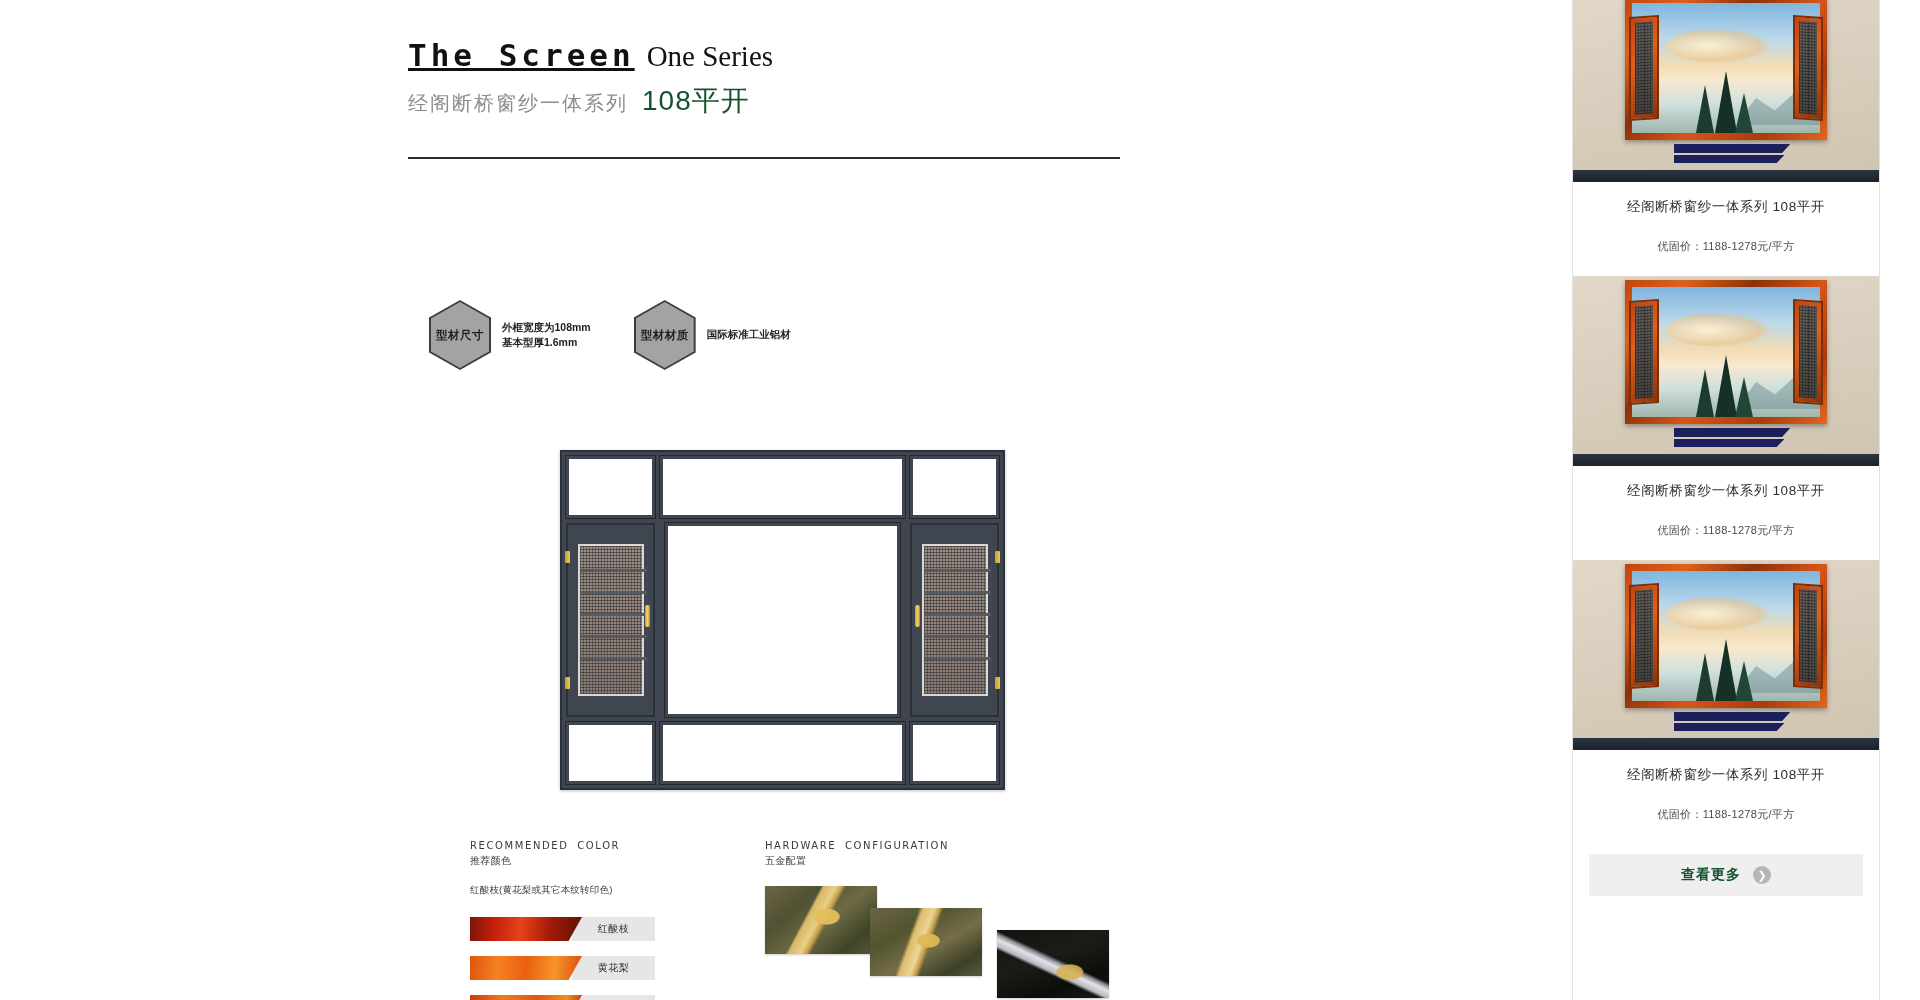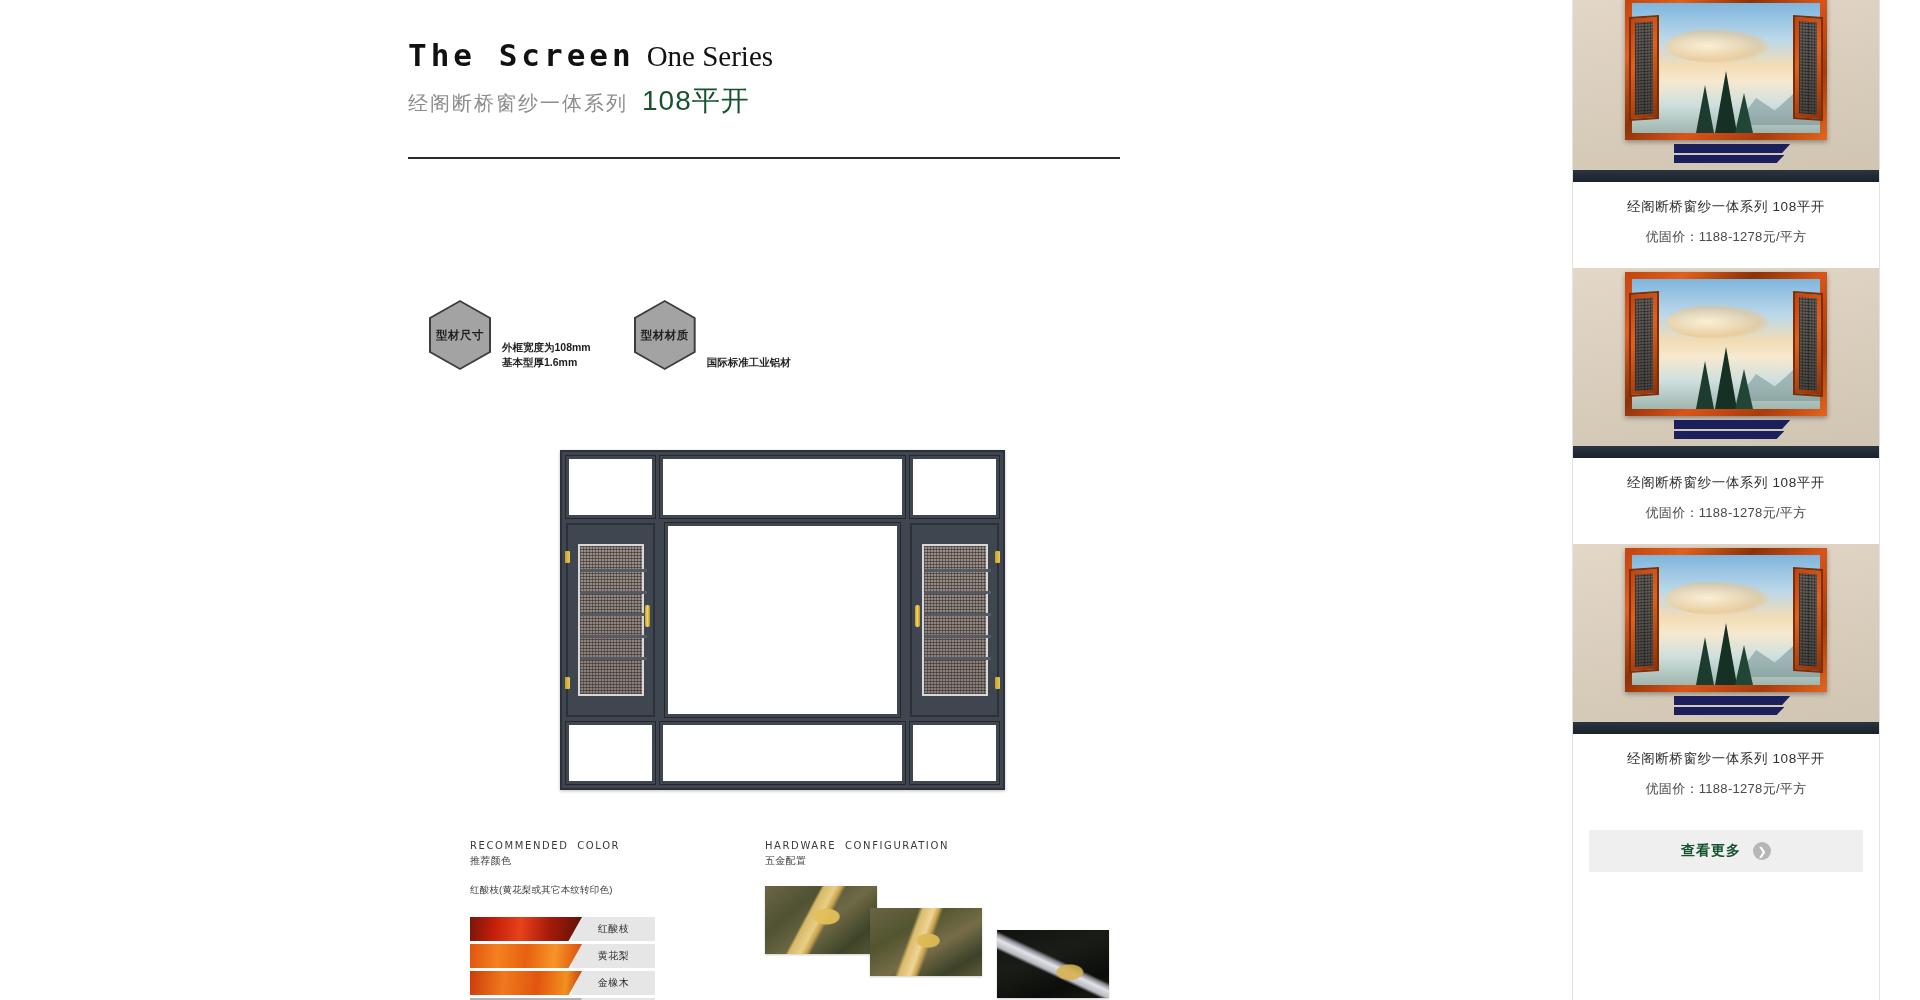--- a/index.html
+++ b/index.html
@@ -17,20 +17,21 @@
     width: 1245px; height: 1000px;
     background: #fff;
   }
 
   .title-block { position: absolute; left: 408px; top: 40px; width: 760px; }
   .title-en { white-space: nowrap; line-height: 1; }
   .title-en .t-screen {
     font-family: "DejaVu Sans Mono", monospace;
     font-size: 31px; font-weight: 700; color: #111;
     letter-spacing: 4px;
+    text-decoration: underline;
   }
   .title-en .t-series {
     font-family: "Liberation Serif", "DejaVu Serif", serif;
     font-size: 29px; color: #111; letter-spacing: 0px; margin-left: 12px;
   }
   .title-cn { margin-top: 16px; white-space: nowrap; line-height: 1; }
   .title-cn .cn-gray { font-size: 20px; color: #8d8d8d; letter-spacing: 2px; }
   .title-cn .cn-dark { font-size: 28px; color: #14532d; margin-left: 14px; letter-spacing: 1px; }
   .title-rule {
     position: absolute; left: 408px; top: 157px;
@@ -40,21 +41,21 @@
   .attr-head { position: absolute; left: 440px; top: 200px; }
   .attr-head .ah-cn { font-size: 15px; color: #2b2b2b; letter-spacing: 1px; }
   .attr-head .ah-en {
     margin-top: 11px; font-size: 15px; color: #2b2b2b;
     letter-spacing: 2.2px; word-spacing: 5px;
     font-family: "DejaVu Sans", sans-serif;
   }
 
   
   .badges { position: absolute; left: 420px; top: 300px; display: flex; align-items: center; }
-  .badge-group { display: flex; align-items: flex-end; padding-left: 9px; }
+  .badge-group { display: flex; align-items: center; padding-left: 9px; }
   .hexa {
     position: relative; width: 62px; height: 70px;
     display: flex; align-items: center; justify-content: center;
     background: #a3a3a3;
     clip-path: polygon(50% 0%, 100% 25%, 100% 75%, 50% 100%, 0% 75%, 0% 25%);
   }
   .hexa::before {
     content: ""; position: absolute; inset: 0;
     background: #3d3d3d;
     clip-path: polygon(50% 0%, 100% 25%, 100% 75%, 50% 100%, 0% 75%, 0% 25%);
@@ -136,21 +137,21 @@
   .sec-color { position: absolute; left: 470px; top: 840px; }
   .sec-hw { position: absolute; left: 765px; top: 840px; }
   .sec-en {
     font-size: 10px; color: #3a3a3a; letter-spacing: 1.6px;
     word-spacing: 4px; font-family: "DejaVu Sans", sans-serif;
   }
   .sec-cn { font-size: 10px; color: #3a3a3a; margin-top: 3px; letter-spacing: .3px; }
   .sec-cn2 { font-size: 9.5px; color: #3a3a3a; margin-top: 16px; letter-spacing: .2px; }
 
   .swatches { margin-top: 20px; width: 185px; }
-  .sw-row { display: flex; height: 24px; margin-bottom: 3px; }
+  .sw-row { display: flex; height: 24px; margin-bottom: 15px; }
   .sw-chip {
     width: 112px; height: 24px;
     clip-path: polygon(0 0, 100% 0, 88% 100%, 0% 100%);
   }
   .sw-chip.c1 { background: linear-gradient(95deg,#7a1608 0%,#c41f0a 22%,#e8421a 45%,#a61b09 70%,#5d1205 100%); }
   .sw-chip.c2 { background: linear-gradient(95deg,#e0540f 0%,#f58120 25%,#e8600f 50%,#f79428 75%,#d94d0c 100%); }
   .sw-chip.c3 { background: linear-gradient(95deg,#cf3b0b 0%,#ef7a1c 30%,#e2550f 60%,#f2901f 85%,#c63508 100%); }
   .sw-chip.c4 { background: linear-gradient(180deg,#b4b4b4 0%,#8f8f8f 55%,#a6a6a6 100%); }
   .sw-name {
     flex: 1; background: #e6e6e6; height: 24px;
@@ -256,21 +257,21 @@
     position: absolute; left: 33%; bottom: 9%; width: 38%;
   }
   .pi-banner .bn1, .pi-banner .bn2 {
     background: #1b1f5c; height: 9px; margin-bottom: 2px;
     clip-path: polygon(0 0, 100% 0, 93% 100%, 0 100%);
   }
   .pi-banner .bn2 { width: 95%; height: 8px; }
 
   .prod-text { padding: 16px 0 22px; text-align: center; }
   .prod-title { font-size: 13.5px; color: #2f2f2f; letter-spacing: .6px; }
-  .prod-price { font-size: 13px; color: #4a4a4a; margin-top: 12px; letter-spacing: .3px; }
+  .prod-price { font-size: 11px; color: #4a4a4a; margin-top: 23px; letter-spacing: .3px; }
 
   .more-btn {
     margin: 10px 16px 0; height: 42px; background: #efefef;
     display: flex; align-items: center; justify-content: center;
     cursor: pointer;
   }
   .more-label { font-size: 14px; color: #14532d; letter-spacing: 1px; font-weight: bold; }
   .more-arrow {
     width: 18px; height: 18px; border-radius: 50%;
     background: #b6b6b6; margin-left: 12px;

